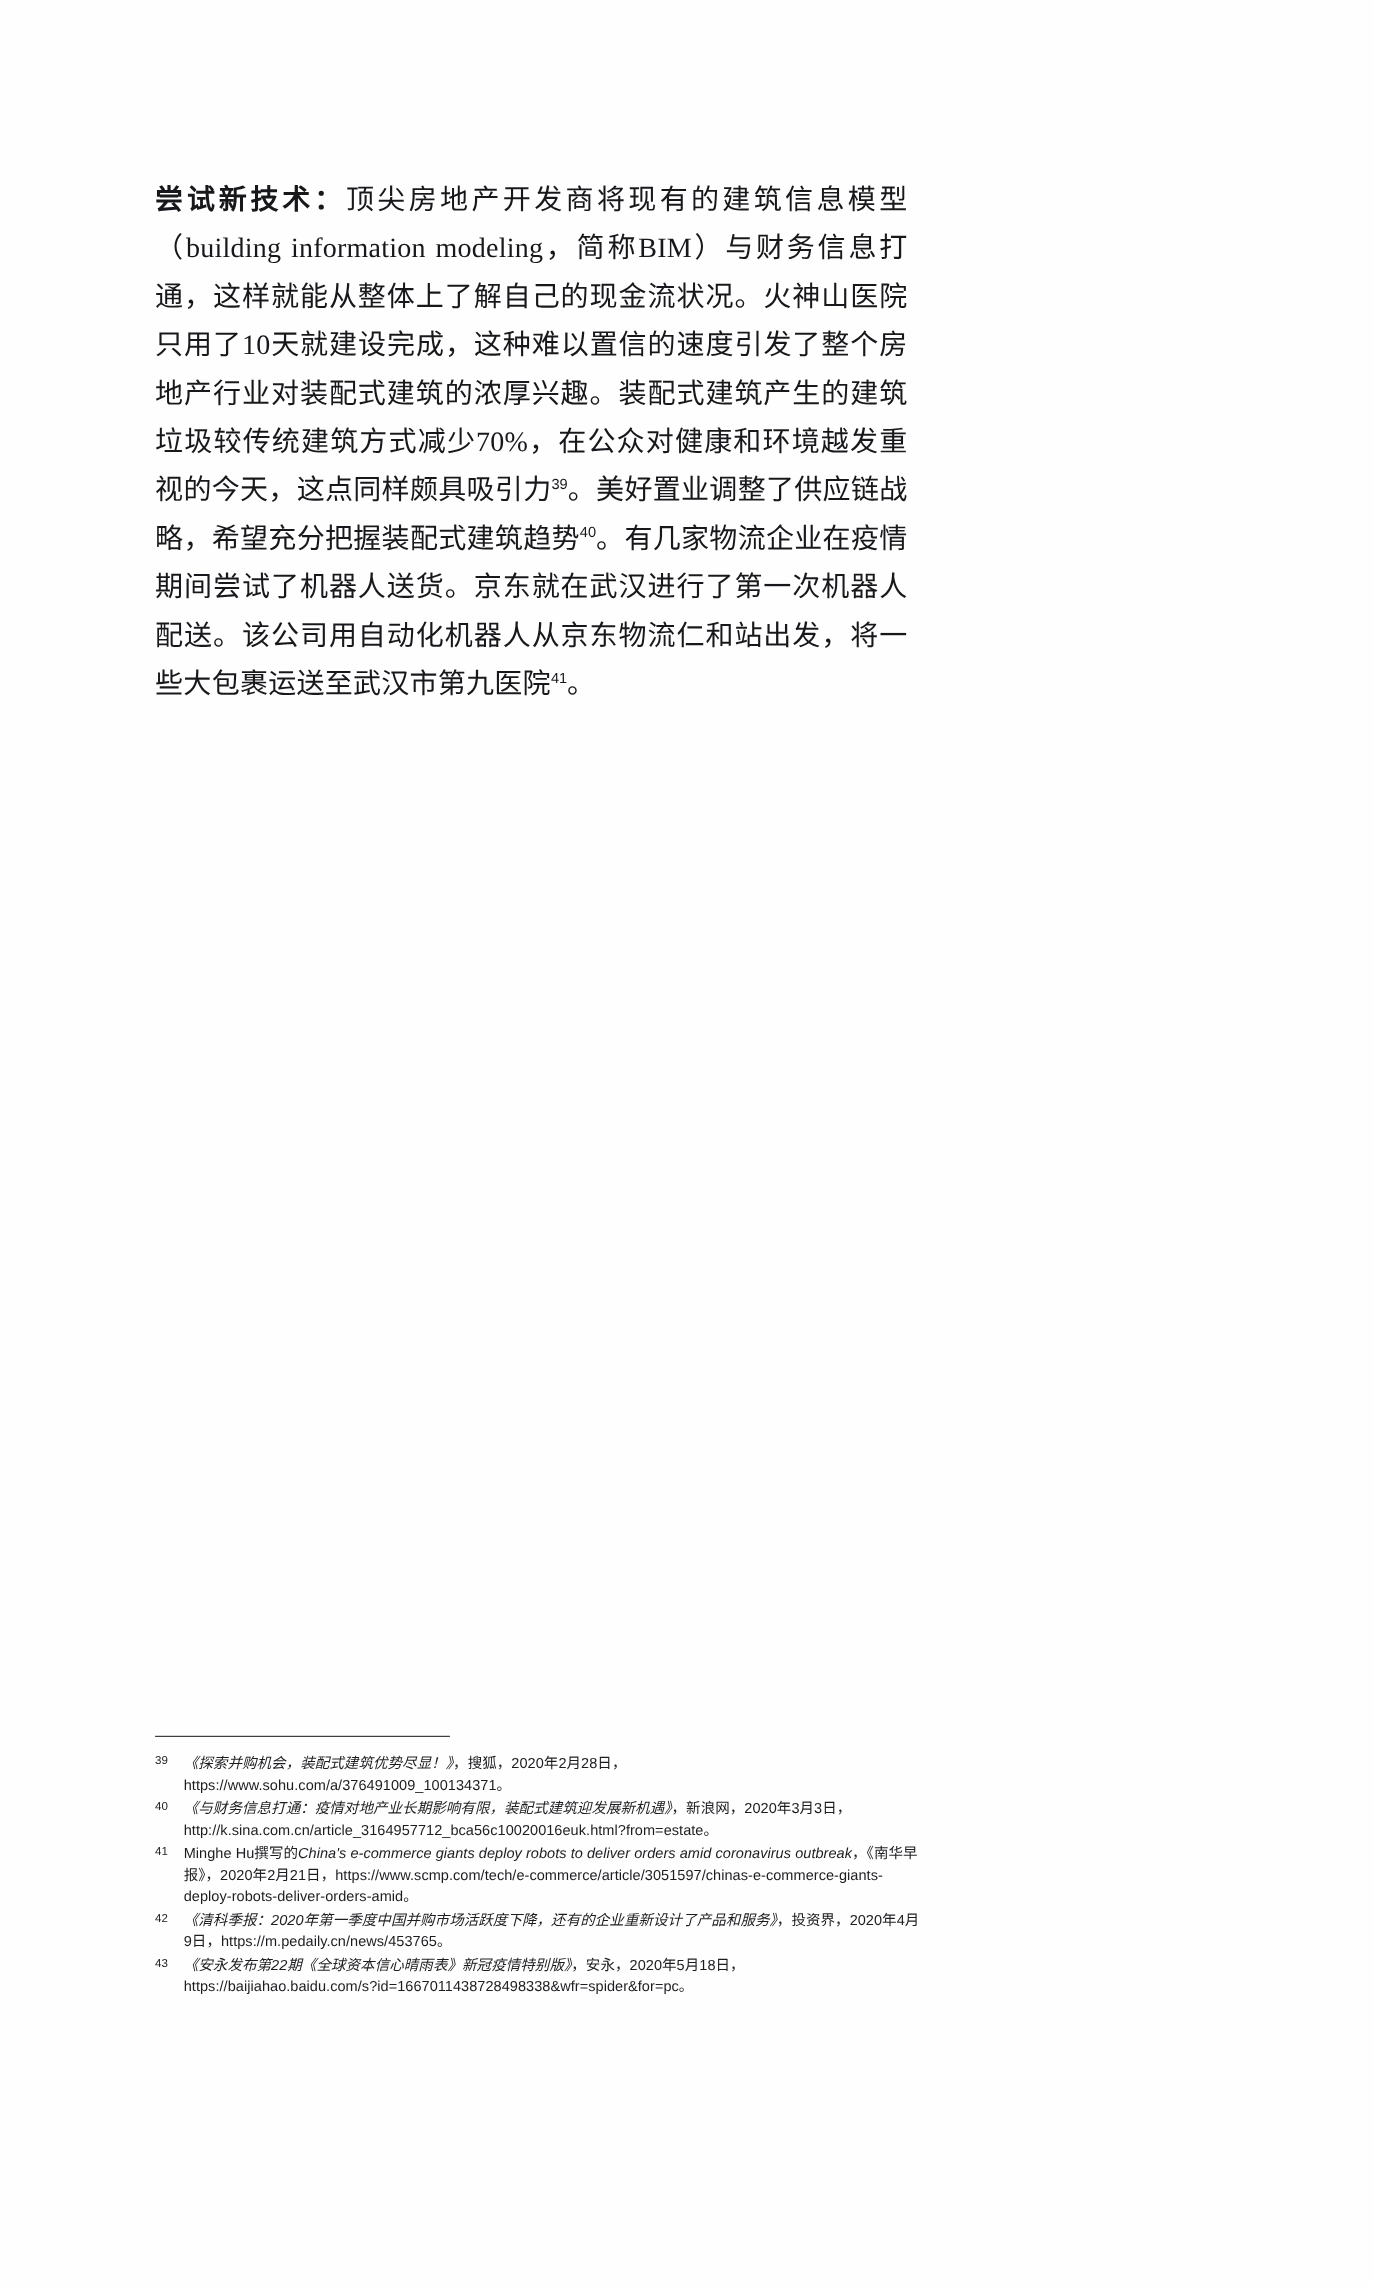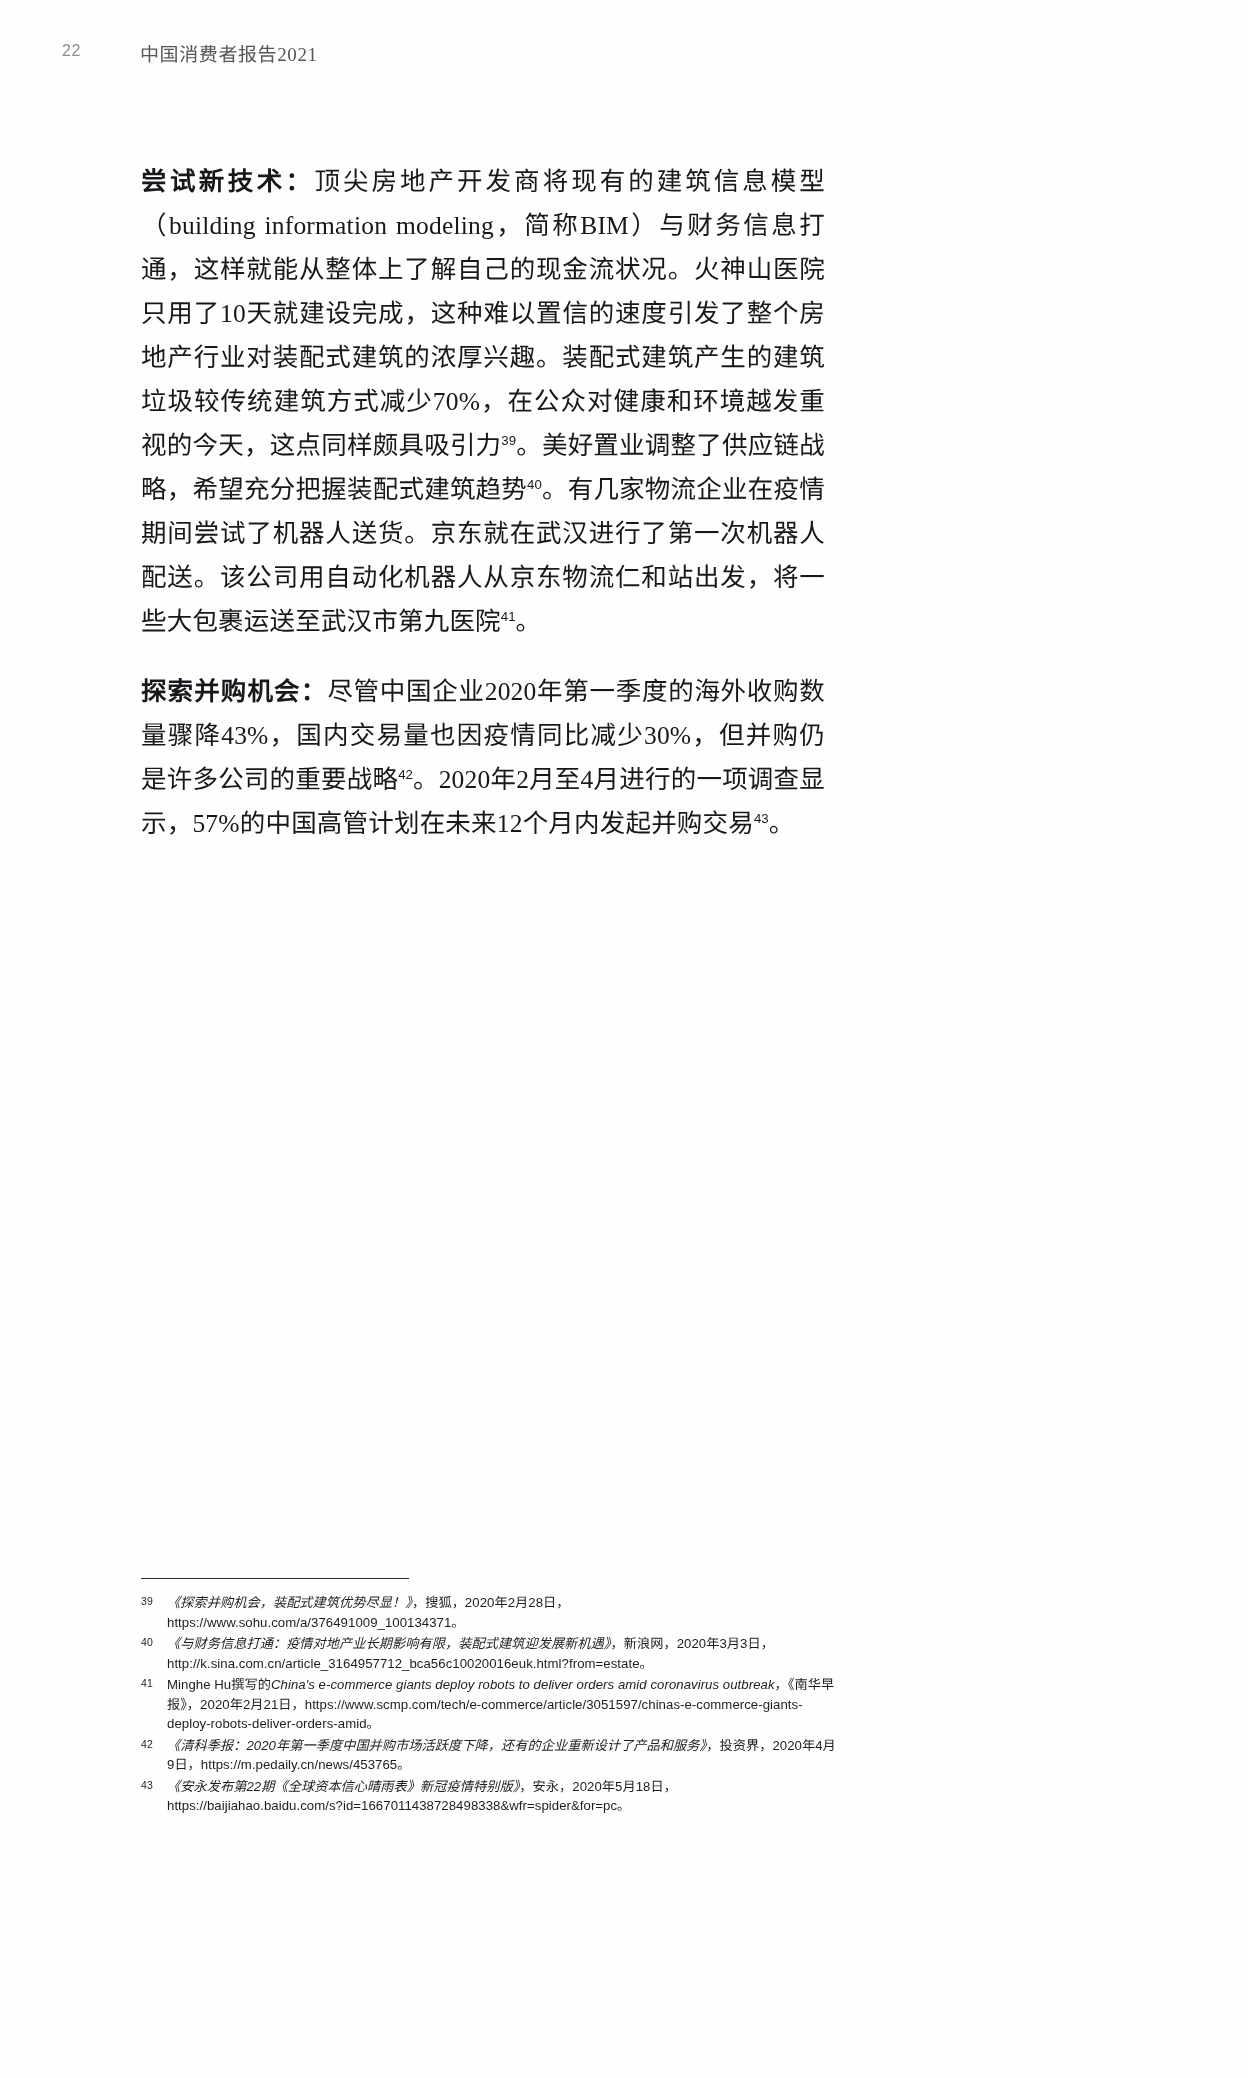--- a/index.html
+++ b/index.html
@@ -126,30 +126,25 @@
   }
   .fn-italic {
     font-style: italic;
   }
 </style>
 </head>
 <body>
 
 <div class="page">
 
-  <div class="running-header">
-    <span class="folio">22</span>
-    <span class="header-title">中国消费者报告2021</span>
-  </div>
 
   <div class="content">
 
     <p class="body-par"><span class="lead-in">尝试新技术：</span><span>顶尖房地产开发商将现有的建筑信息模型（building information modeling，简称BIM）与财务信息打通，这样就能从整体上了解自己的现金流状况。火神山医院只用了10天就建设完成，这种难以置信的速度引发了整个房地产行业对装配式建筑的浓厚兴趣。装配式建筑产生的建筑垃圾较传统建筑方式减少70%，在公众对健康和环境越发重视的今天，这点同样颇具吸引力</span><sup class="fn">39</sup><span>。美好置业调整了供应链战略，希望充分把握装配式建筑趋势</span><sup class="fn">40</sup><span>。有几家物流企业在疫情期间尝试了机器人送货。京东就在武汉进行了第一次机器人配送。该公司用自动化机器人从京东物流仁和站出发，将一些大包裹运送至武汉市第九医院</span><sup class="fn">41</sup><span>。</span></p>
 
-    <p class="body-par"><span class="lead-in">探索并购机会：</span><span>尽管中国企业2020年第一季度的海外收购数量骤降43%，国内交易量也因疫情同比减少30%，但并购仍是许多公司的重要战略</span><sup class="fn">42</sup><span>。2020年2月至4月进行的一项调查显示，57%的中国高管计划在未来12个月内发起并购交易</span><sup class="fn">43</sup><span>。</span></p>
 
 
 
   </div>
 
   <div class="footnotes">
     <div class="fn-rule"></div>
 
     <div class="fn-item">
       <span class="fn-num">39</span><span class="fn-italic">《探索并购机会，装配式建筑优势尽显！》</span><span>，搜狐，2020年2月28日，https://www.sohu.com/a/376491009_100134371。</span>

